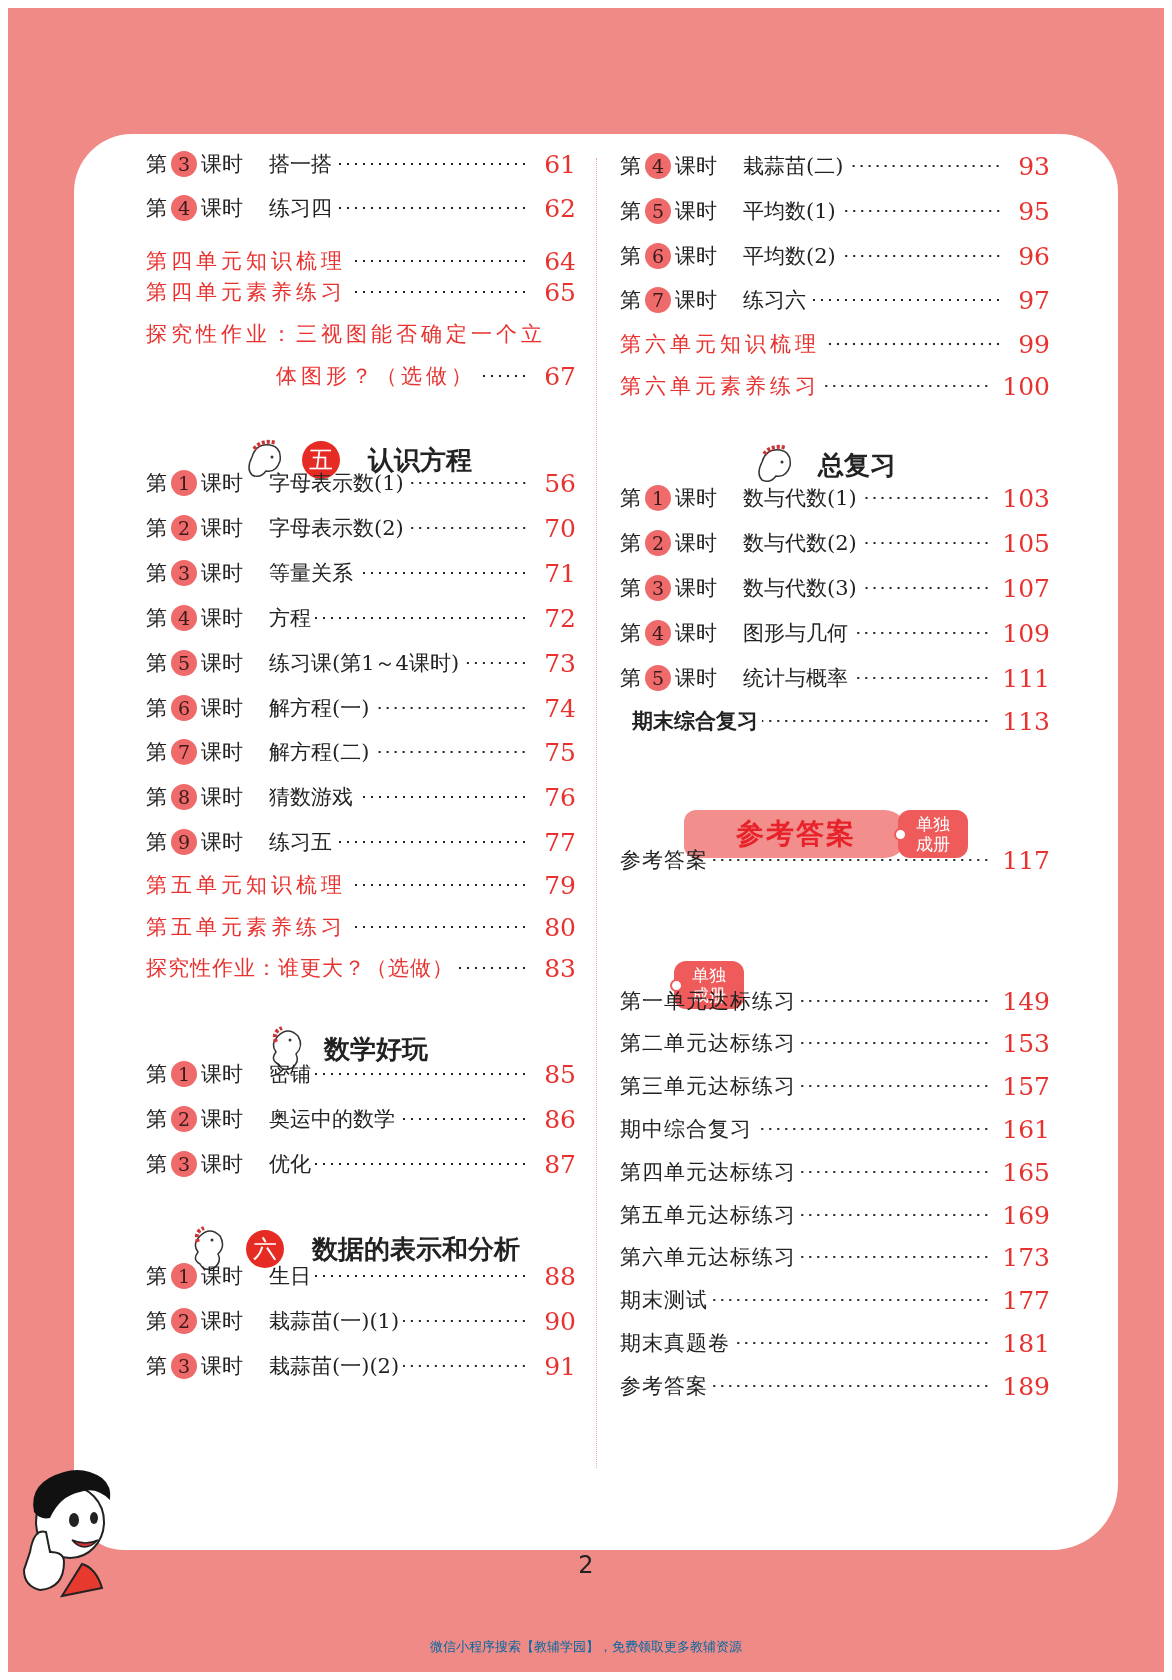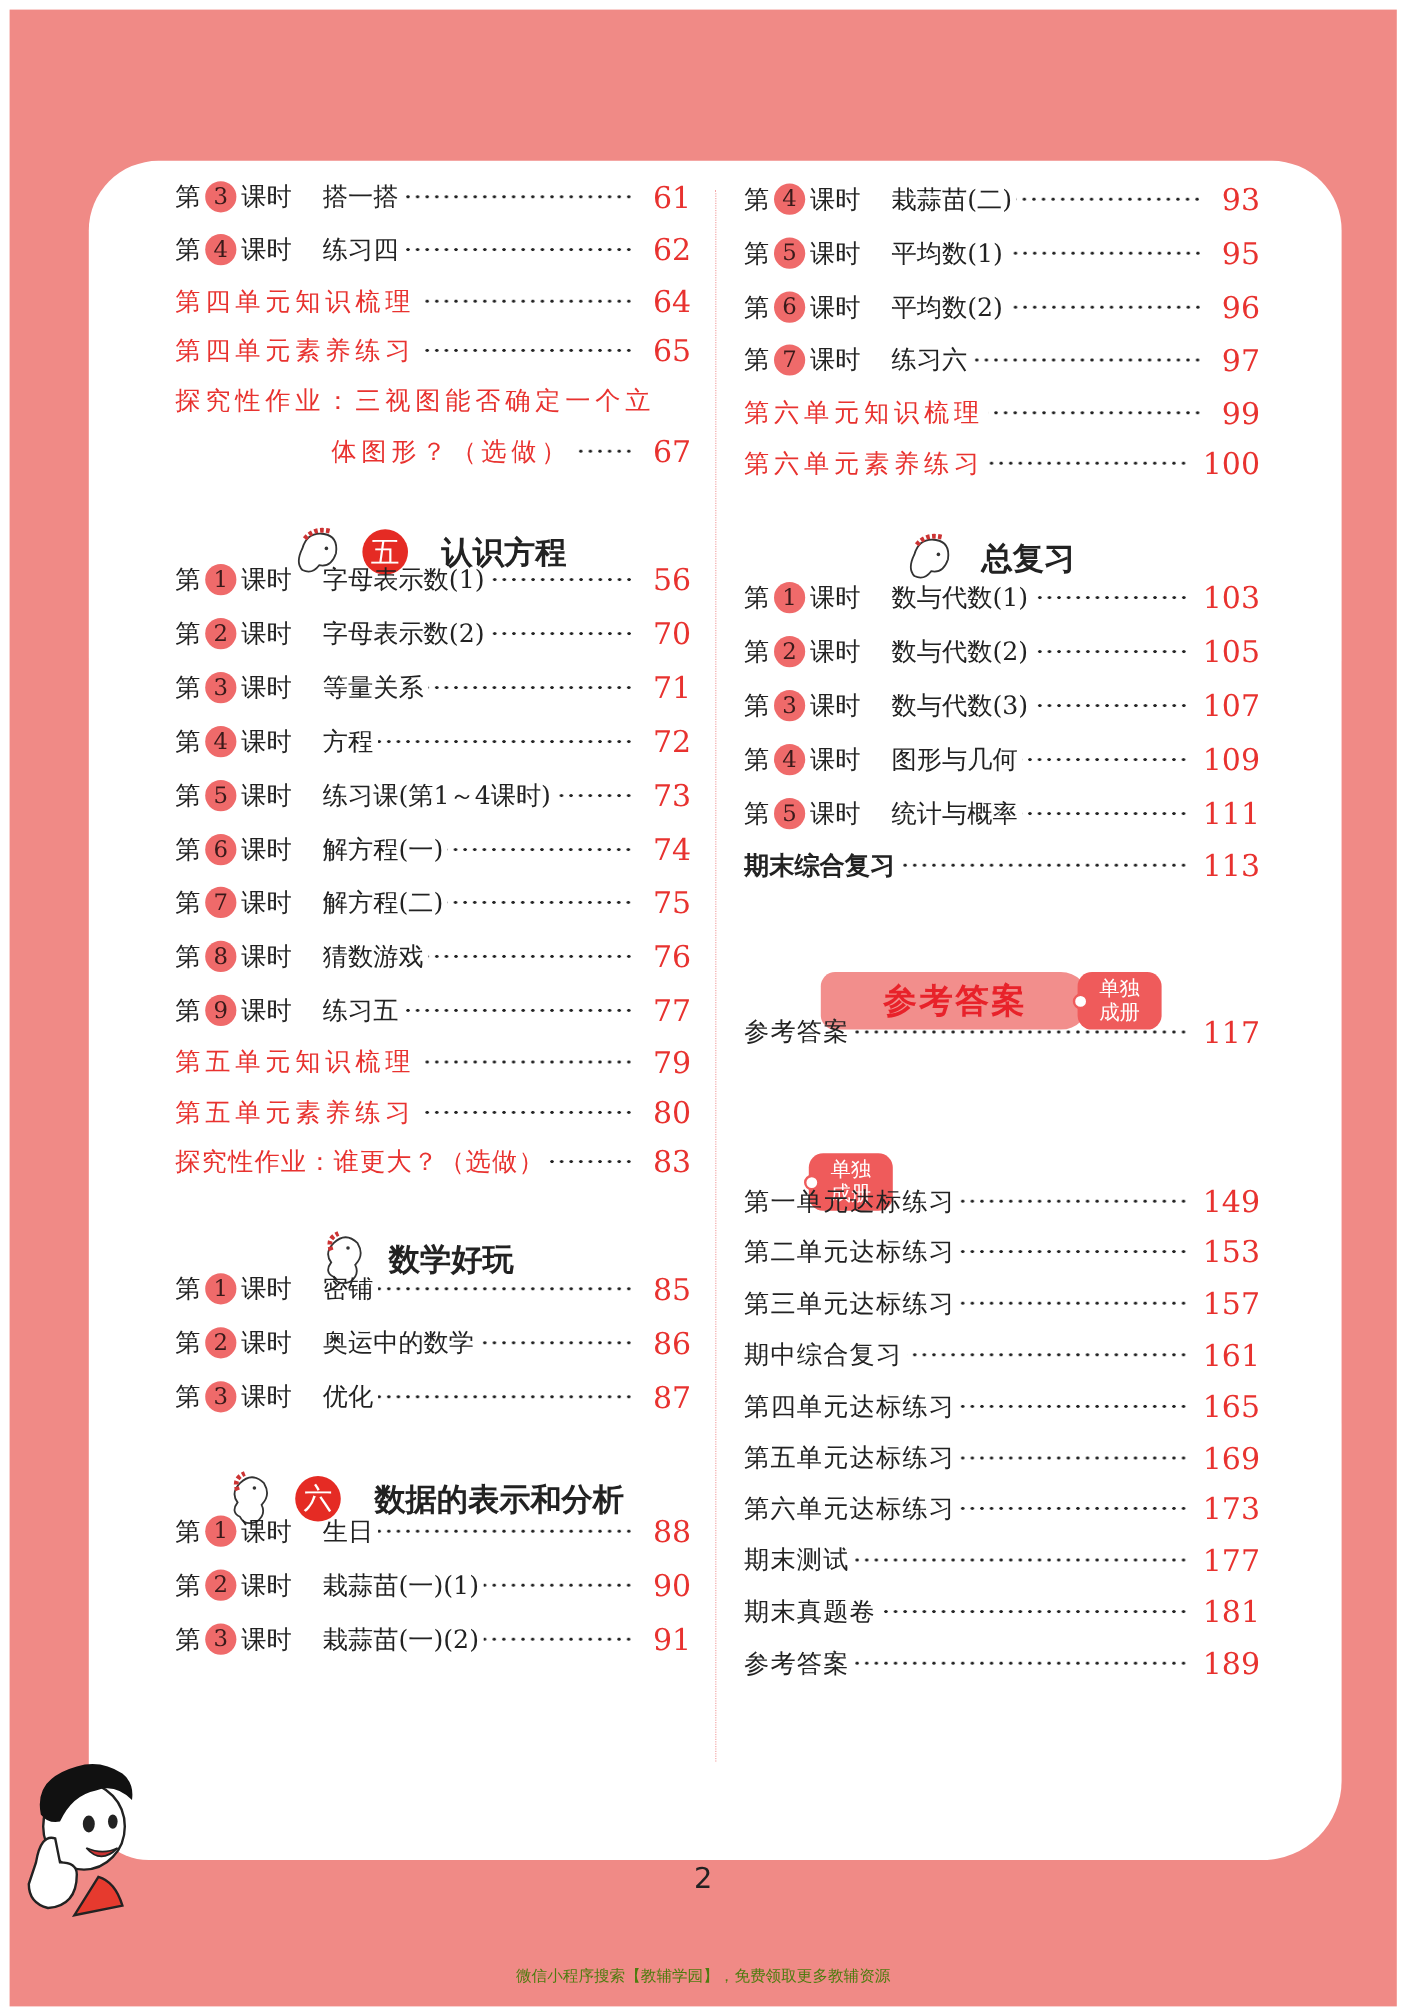--- a/index.html
+++ b/index.html
@@ -44,21 +44,21 @@
   .row .title { }
   .leader {
     flex: 1; margin: 0 12px 0 4px; height: 4px;
     background-image: radial-gradient(circle, #222 1.3px, transparent 1.5px);
     background-size: 8px 4px; background-repeat: repeat-x; background-position: right center;
     align-self: center;
   }
   .page { color: #e8322f; font-size: 25px; min-width: 36px; text-align: right; }
   .row.red .title { color: #e8322f; letter-spacing: 4px; font-family: "DejaVu Serif", serif; }
   .row.plain .title { letter-spacing: 1px; }
-  .row.bold .title { font-family: Liberation Serif, serif; font-weight: bold; }
+  .row.bold .title { font-family: Liberation Serif, serif; font-weight: bold; margin-left: 12px; }
 
   .unit-head {
     position: absolute; display: flex; align-items: center;
     font-family: "DejaVu Sans", sans-serif; font-weight: bold; font-size: 26px; color: #222;
   }
   .mascot {
     width: 50px; height: 50px; position: relative; margin-right: 10px;
   }
   .unit-num {
     width: 38px; height: 38px; border-radius: 50%; background: #e52b24; color: #fff;
@@ -83,21 +83,21 @@
   .pill-tag .dot {
     position: absolute; left: -4px; top: 18px; width: 9px; height: 9px; border-radius: 50%;
     background: #fff; border: 2px solid #ef5b5b;
   }
   .page-number {
     position: absolute; left: 0; right: 0; top: 1551px; text-align: center;
     font-family: "DejaVu Sans", sans-serif; font-size: 24px; color: #222;
   }
   .footer-note {
     position: absolute; left: 0; right: 0; top: 1638px; text-align: center;
-    font-family: "DejaVu Sans", sans-serif; font-size: 13px; color: #4d7c0f;
+    font-family: "DejaVu Sans", sans-serif; font-size: 13px; color: #0369a1;
   }
   .boy { position: absolute; left: 18px; top: 1460px; width: 96px; height: 140px; }
 </style>
 </head>
 <body>
 
 <div class="page-bg"></div>
 <div class="side-tab left"></div>
 <div class="side-tab right"></div>
 <div class="panel"></div>
@@ -114,21 +114,21 @@
     <span class="page">61</span>
   </div>
   <div class="row" style="top:192px">
     <span class="di">第</span>
     <span class="badge">4</span>
     <span class="ks">课时</span>
     <span class="title">练习四</span>
     <span class="leader"></span>
     <span class="page">62</span>
   </div>
-  <div class="row red" style="top:235px">
+  <div class="row red" style="top:245px">
     <span class="title">第四单元知识梳理</span>
     <span class="leader"></span>
     <span class="page">64</span>
   </div>
   <div class="row red" style="top:276px">
     <span class="title">第四单元素养练习</span>
     <span class="leader"></span>
     <span class="page">65</span>
   </div>
   <div class="row red" style="top:318px">

